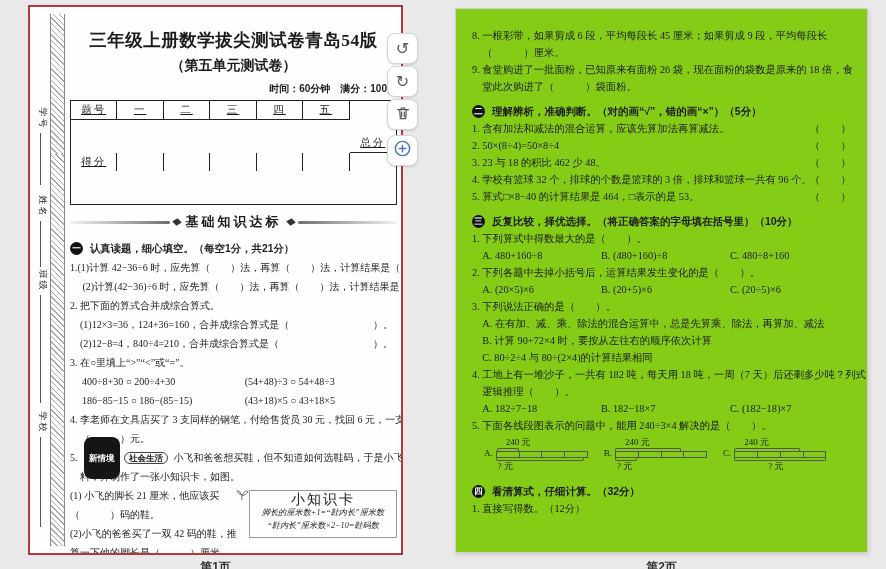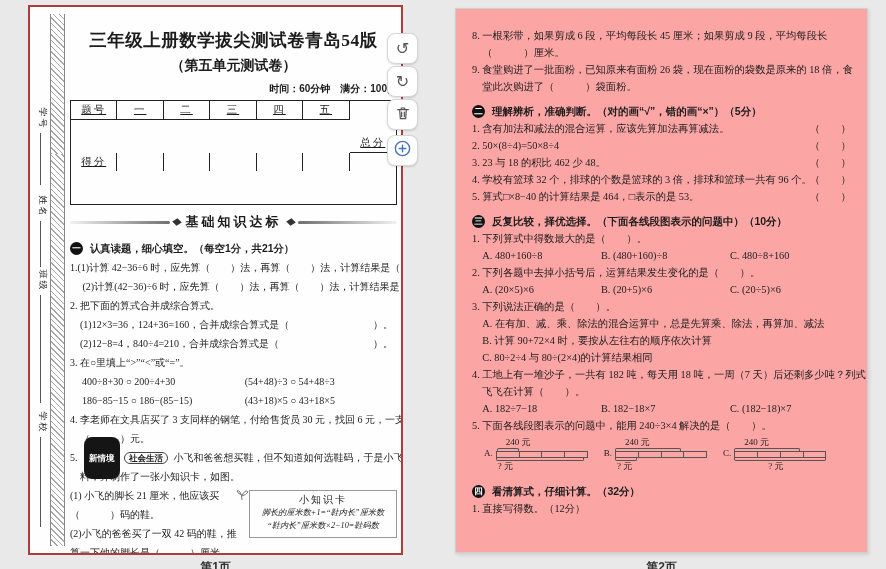--- a/index.html
+++ b/index.html
@@ -51,31 +51,31 @@
   .bdg2{border:1px solid #444;border-radius:8px;padding:0 4px;font-size:8.5px;
         font-family:"Liberation Sans",sans-serif;font-weight:bold;margin-right:3px;}
   .ch{display:inline-block;width:33%;overflow:visible;}
   .half .ch{width:49%;padding-left:12px;box-sizing:border-box;}
   .ln .rt{position:absolute;right:4px;top:0;}
   .lines{margin-top:3px;}
   
   .q5row{display:flex;}
   .q5l{flex:1;}
   .kcard{position:relative;width:148px;border:1px solid #999;padding:2px 4px;margin-top:4px;height:48px;box-sizing:border-box;}
-  .kctitle{text-align:center;font-size:10px;letter-spacing:2px;line-height:13px;}
+  .kctitle{text-align:center;font-size:14px;letter-spacing:2px;line-height:13px;}
   .kcline{font-size:8.2px;font-style:italic;line-height:13px;text-align:center;white-space:nowrap;}
   .sprout{position:absolute;left:-14px;top:-4px;}
   
   .tb{position:absolute;left:387px;top:33px;width:31px;z-index:5;}
   .tbtn{width:31px;height:31px;background:#fff;border:1px solid #d5d5d8;border-radius:8px;
         box-shadow:0 1px 2px rgba(0,0,0,.14);display:flex;align-items:center;justify-content:center;
         margin-bottom:2px;cursor:pointer;font-family:"DejaVu Sans",sans-serif;font-size:16px;color:#555;padding:0;}
   .tbtn:nth-child(4){margin-top:5px;}
   
-  .page2{position:absolute;left:455px;top:8px;width:413px;height:545px;background:#fca5a5;
+  .page2{position:absolute;left:455px;top:8px;width:413px;height:545px;background:#84cc16;
          border:1px solid #cfcfcf;box-shadow:1px 2px 4px rgba(0,0,0,.12);box-sizing:border-box;overflow:hidden;}
   .p2c{position:absolute;left:16px;top:18px;width:383px;}
   .p2c .ln{height:17px;line-height:17px;font-size:10.3px;}
   .p2c .ln.bold{font-size:10.5px;}
   
   .diags{display:flex;gap:16px;margin:3px 0 3px 12px;height:38px;}
   .diag{display:flex;font-size:9px;}
   .dkey{margin-top:11px;margin-right:3px;}
   .dbody{display:flex;flex-direction:column;align-items:flex-start;}
   .dtop{font-size:9px;height:11px;line-height:11px;margin-left:10px;}
@@ -477,21 +477,21 @@
           <div class="ln">
           
           <span class="tx">5. 算式□×8−40 的计算结果是 464，□表示的是 53。</span>
           
           
           
           <span class="rt">（　　）</span>
         </div>
           <div class="ln bold">
           <span class="circ">三</span>
-          <span class="tx">反复比较，择优选择。（下面各线段图表示的问题中）（10分）</span>
+          <span class="tx">反复比较，择优选择。（将正确答案的字母填在括号里）（10分）</span>
           
           
           
           
         </div>
           <div class="ln">
           
           <span class="tx">1. 下列算式中得数最大的是（　　）。</span>
           
           
@@ -557,21 +557,21 @@
           <div class="ln">
           
           <span class="tx">4. 工地上有一堆沙子，一共有 182 吨，每天用 18 吨，一周（7 天）后还剩多少吨？列式</span>
           
           
           
           
         </div>
           <div class="ln">
           
-          <span class="tx">　飞飞在计算（　　）。</span>
+          <span class="tx">　逻辑推理（　　）。</span>
           
           
           
           
         </div>
           <div class="ln">
           
           
           <span class="ch">　A. 182÷7−18</span>
           <span class="ch">B. 182−18×7</span>

